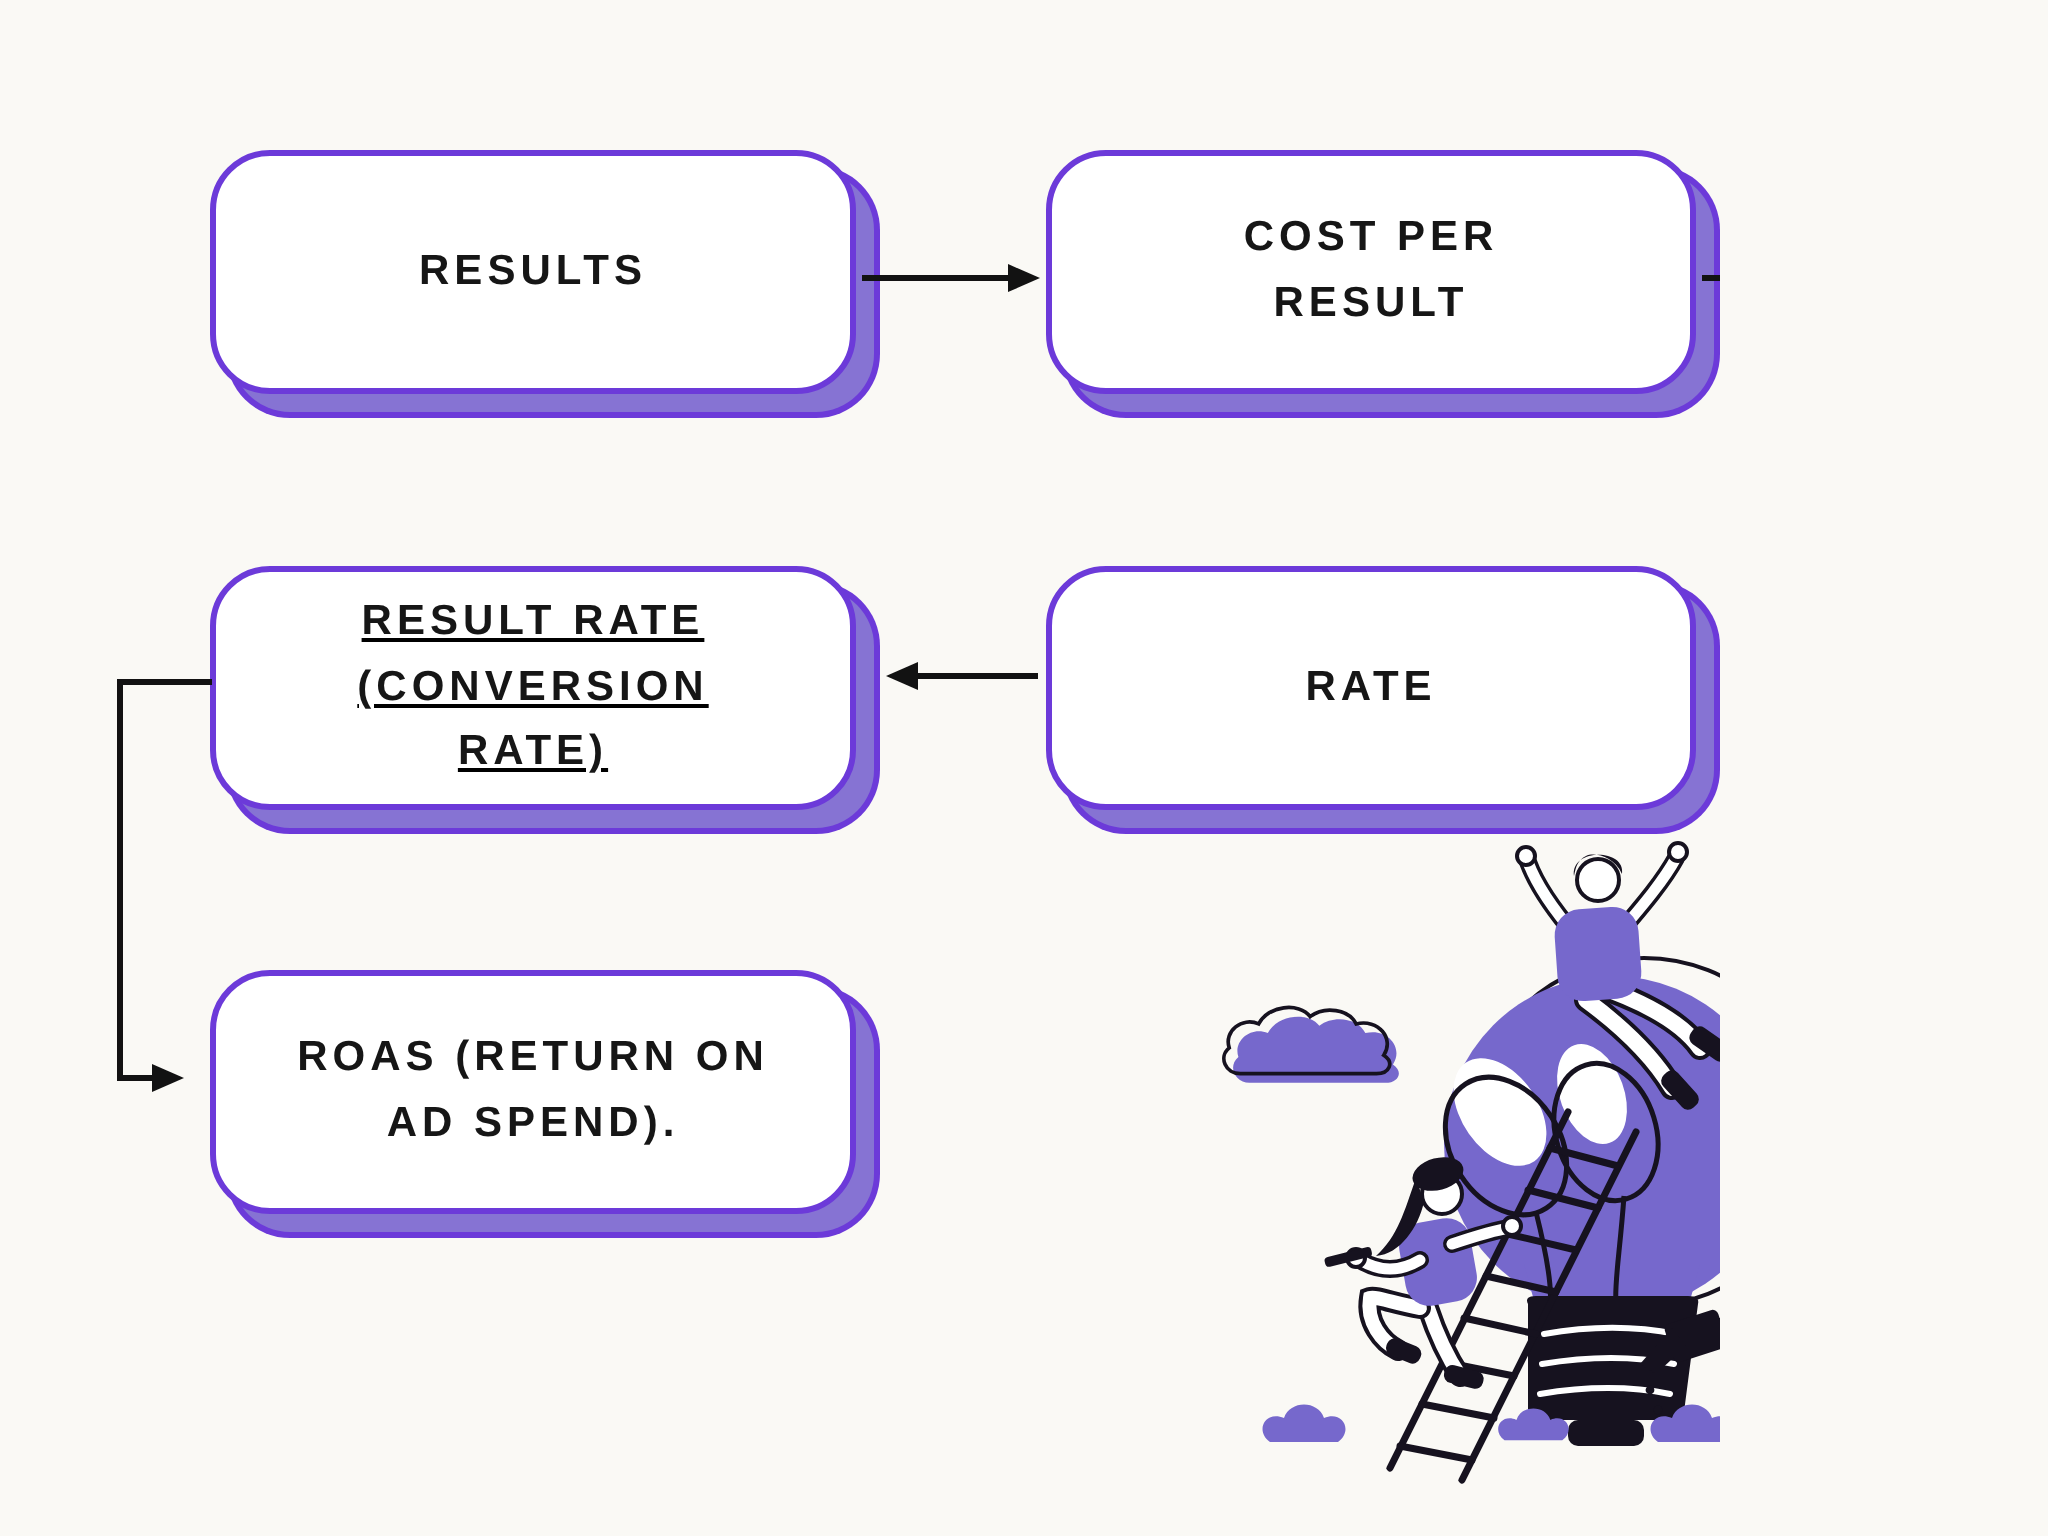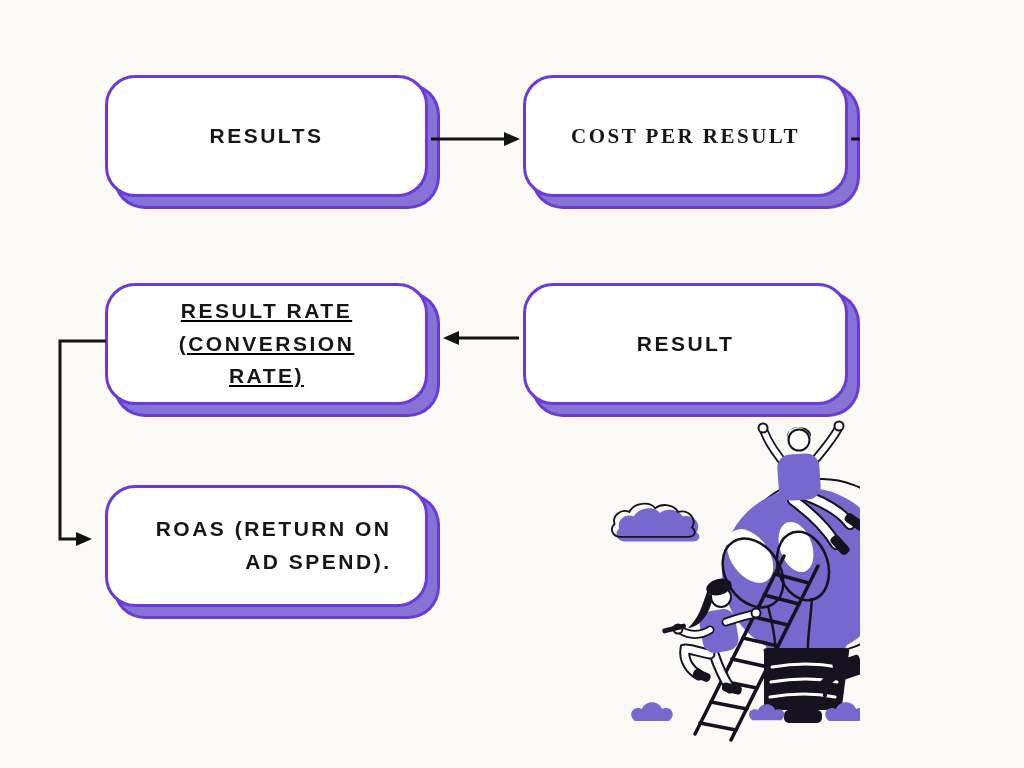--- a/index.html
+++ b/index.html
@@ -14,43 +14,43 @@
   }
   .node .label{
     font-weight:bold;font-size:21px;line-height:1.55;letter-spacing:2.5px;
     color:#161616;text-align:center;
   }
   #node-results{left:105px;top:75px;width:323px;height:122px;}
   #node-cost-per-result{left:523px;top:75px;width:325px;height:122px;}
   #node-result-rate{left:105px;top:283px;width:323px;height:122px;text-decoration:underline;}
   #node-spend{left:523px;top:283px;width:325px;height:122px;}
   #node-roas{left:105px;top:485px;width:323px;height:122px;}
-  #node-cost-per-result .label{max-width:230px;font-family:Liberation Serif, serif;}
+  #node-cost-per-result .label{max-width:230px;}
   #node-result-rate .label{max-width:250px;}
-  #node-roas .label{max-width:250px;text-align:right;}
+  #node-roas .label{max-width:250px;}
 
   .overlay{position:absolute;left:0;top:0;pointer-events:none;}
   #illustration{position:absolute;left:598px;top:416px;}
 </style>
 </head>
 <body>
 
 <div class="stage">
 
   <div class="node" id="node-results">
     <span class="label">RESULTS</span>
   </div>
   <div class="node" id="node-cost-per-result">
     <span class="label">COST PER RESULT</span>
   </div>
   <div class="node" id="node-result-rate">
     <span class="label">RESULT RATE (CONVERSION RATE)</span>
   </div>
   <div class="node" id="node-spend">
-    <span class="label">RESULT</span>
+    <span class="label">RATE</span>
   </div>
   <div class="node" id="node-roas">
     <span class="label">ROAS (RETURN ON AD SPEND).</span>
   </div>
 
   <svg class="overlay" width="1024" height="768" viewBox="0 0 1024 768">
     <g stroke="#121212" stroke-width="3" fill="none">
       <path d="M431,139 H504"></path>
       <path d="M851,139 L908,139 L908,337 L879,337"></path>
       <path d="M519,338 H459"></path>

